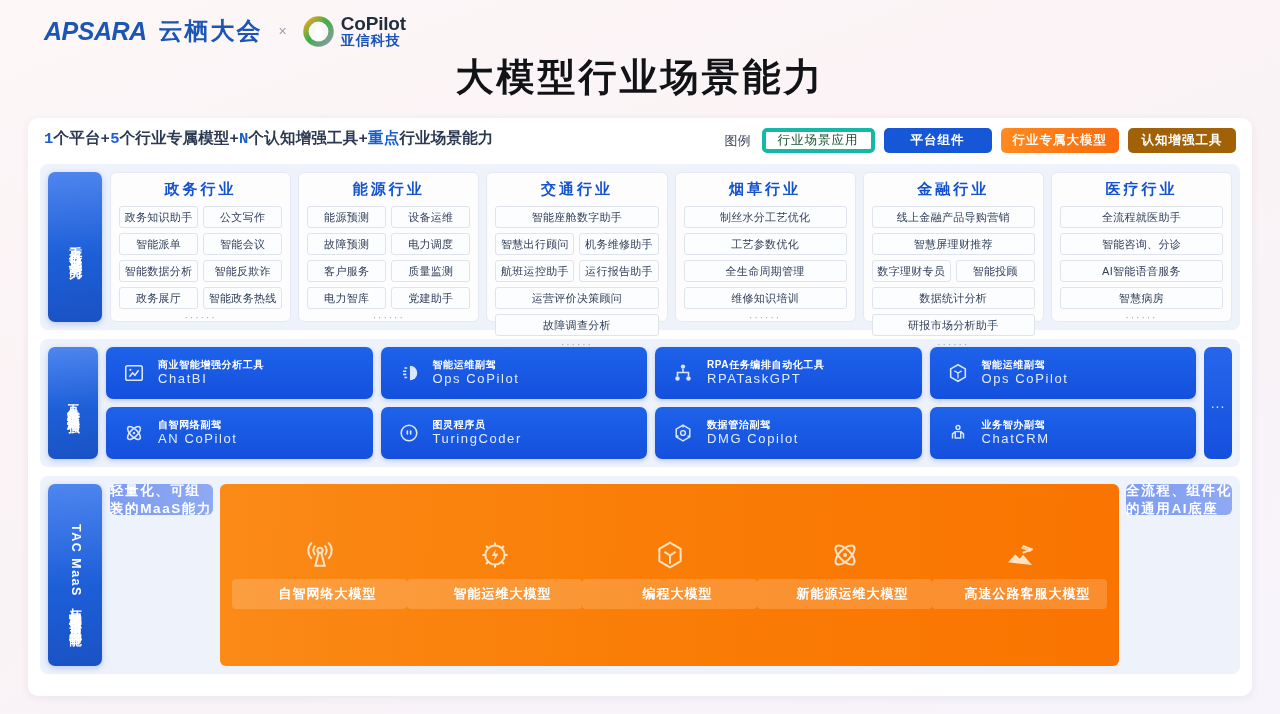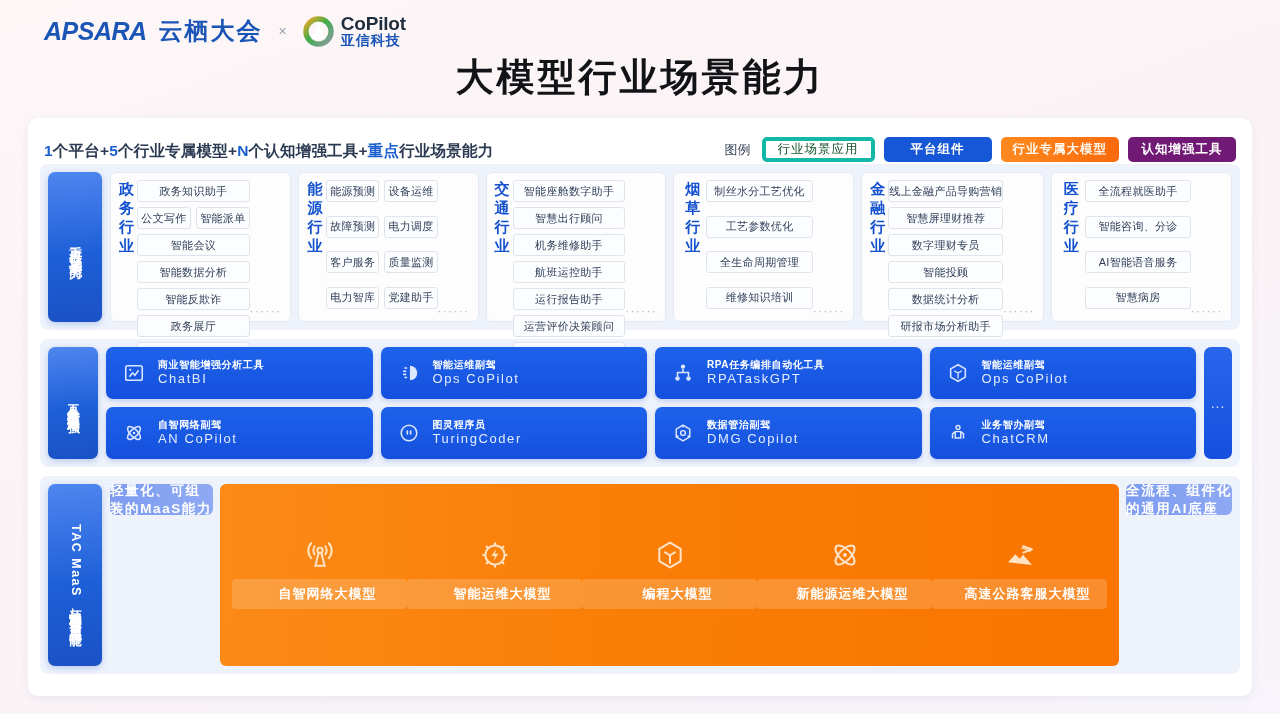--- a/index.html
+++ b/index.html
@@ -37,34 +37,34 @@
 
   
   .board {
     position: absolute; left: 28px; top: 118px;
     width: 1224px; height: 578px;
     background: #ffffff; border-radius: 10px;
     box-shadow: 0 2px 10px rgba(40,60,120,.07);
     padding: 10px 12px 10px 12px;
   }
 
-  .legendrow { display: flex; align-items: flex-end; height: 34px; padding: 0 4px; }
+  .legendrow { display: flex; align-items: flex-start; height: 34px; padding: 0 4px; font-family: Liberation Mono, monospace; }
   .tagline { font-size: 15.5px; color: #2b3a52; font-weight: 700; letter-spacing: .2px; white-space: nowrap; }
   .tagline .hl { color: #1a5fd0; }
   .legend { margin-left: auto; display: flex; align-items: center; gap: 9px; padding-left: 16px; }
   .legend-label { font-size: 13px; color: #3c4759; margin-right: 2px; }
   .chip {
     height: 25px; min-width: 108px; border-radius: 5px;
     display: flex; align-items: center; justify-content: center;
     font-size: 12.5px; letter-spacing: 1px; padding: 0 12px; white-space: nowrap;
   }
   .chip.outline { background:#fff; border:4px solid #14b8a6; color:#14532d; }
   .chip.blue    { background:#1557d6; color:#fff; font-weight:600; }
   .chip.orange  { background:linear-gradient(90deg,#ff8a1f,#f96a0d); color:#fff8ef; font-weight:600; }
-  .chip.lblue   { background:#701a75; color:#fff; font-weight:600; }
+  .chip.lblue   { background:#a16207; color:#fff; font-weight:600; }
 
   
   .sec {
     background: #eef2fb; border-radius: 8px;
     display: flex; gap: 8px; padding: 8px;
   }
   .sec1 { height: 166px; margin-top: 2px; }
 
   .vtab {
     flex: 0 0 auto; border-radius: 7px;
@@ -75,21 +75,21 @@
   .vtab .vtext {
     writing-mode: vertical-rl; text-orientation: upright;
     font-size: 13px; font-weight: 700; letter-spacing: 3px; line-height: 1.25;
     text-align: center;
   }
   .sec1 .vtab { width: 54px; }
 
   .inds { flex: 1; display: flex; gap: 7px; }
   .ind {
     flex: 1 1 0; background:#fdfdfe; border:1px solid #e4e9f3; border-radius:6px;
-    padding: 7px 8px 4px; display:flex; flex-direction:row;
+    padding: 7px 8px 4px; display:flex; flex-direction:column;
   }
   .ind h3 {
     text-align:center; font-size:15px; font-weight:700; color:#1452cf;
     letter-spacing:3px; margin-bottom:7px;
   }
   .cells { display:flex; flex-wrap:wrap; gap:5px; }
   .cell {
     border:1px solid #dfe3ec; background:#fcfdff; border-radius:3px;
     height:22px; display:flex; align-items:center; justify-content:center;
     font-size:11px; color:#33405a; letter-spacing:.3px; white-space:nowrap;

